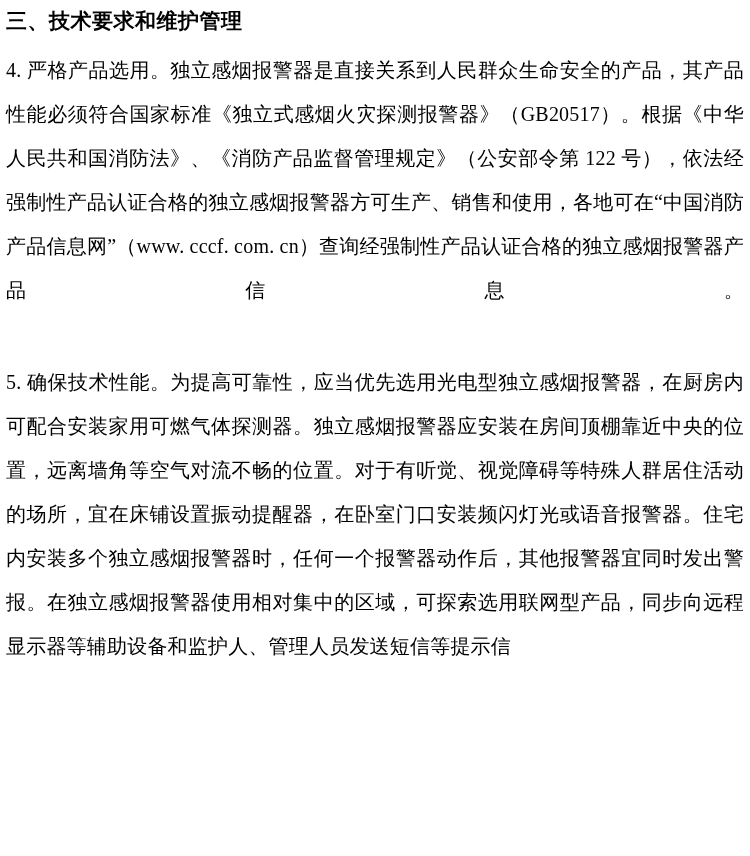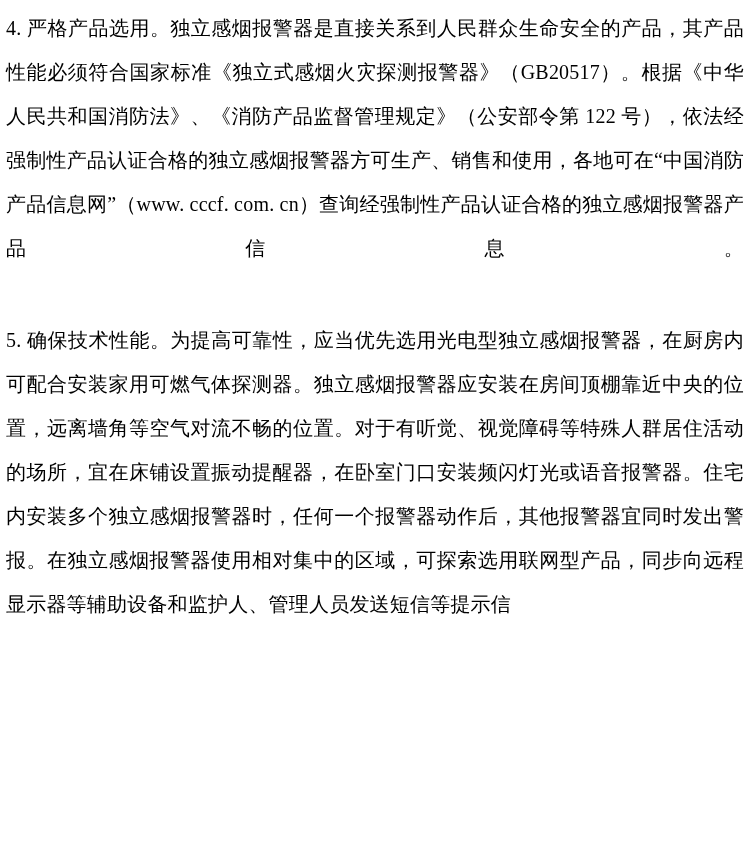--- a/index.html
+++ b/index.html
@@ -51,18 +51,19 @@
   }
   .para.nofill::after {
     content: none;
   }
 </style>
 </head>
 <body>
 
 <div class="page">
 
+  <h2 class="heading">三、技术要求和维护管理</h2>
 
   <p class="para">4. 严格产品选用。独立感烟报警器是直接关系到人民群众生命安全的产品，其产品性能必须符合国家标准《独立式感烟火灾探测报警器》（GB20517）。根据《中华人民共和国消防法》、《消防产品监督管理规定》（公安部令第 122 号），依法经强制性产品认证合格的独立感烟报警器方可生产、销售和使用，各地可在“中国消防产品信息网”（www. cccf. com. cn）查询经强制性产品认证合格的独立感烟报警器产品信息。</p>
 
   <p class="para last nofill">5. 确保技术性能。为提高可靠性，应当优先选用光电型独立感烟报警器，在厨房内可配合安装家用可燃气体探测器。独立感烟报警器应安装在房间顶棚靠近中央的位置，远离墙角等空气对流不畅的位置。对于有听觉、视觉障碍等特殊人群居住活动的场所，宜在床铺设置振动提醒器，在卧室门口安装频闪灯光或语音报警器。住宅内安装多个独立感烟报警器时，任何一个报警器动作后，其他报警器宜同时发出警报。在独立感烟报警器使用相对集中的区域，可探索选用联网型产品，同步向远程显示器等辅助设备和监护人、管理人员发送短信等提示信</p>
 
 </div>
 
 </body></html>

